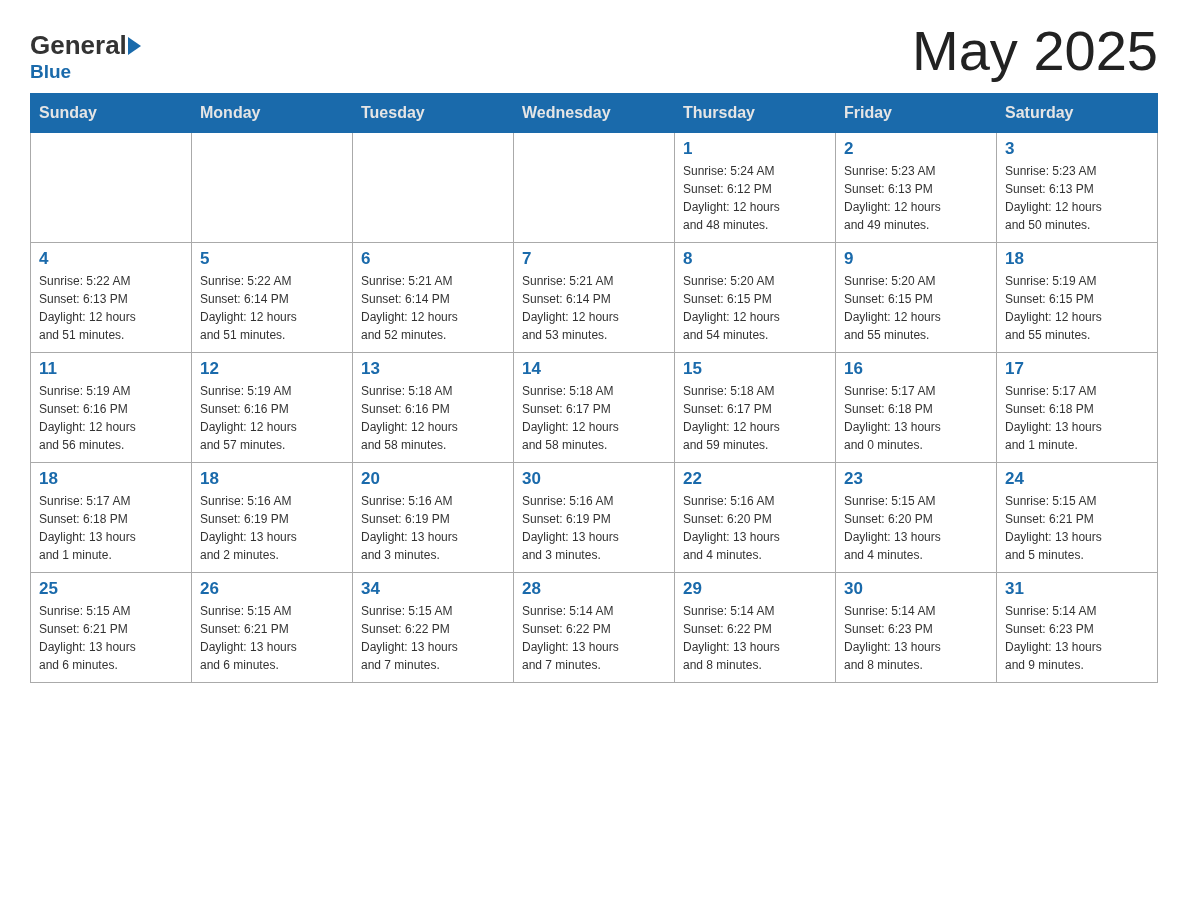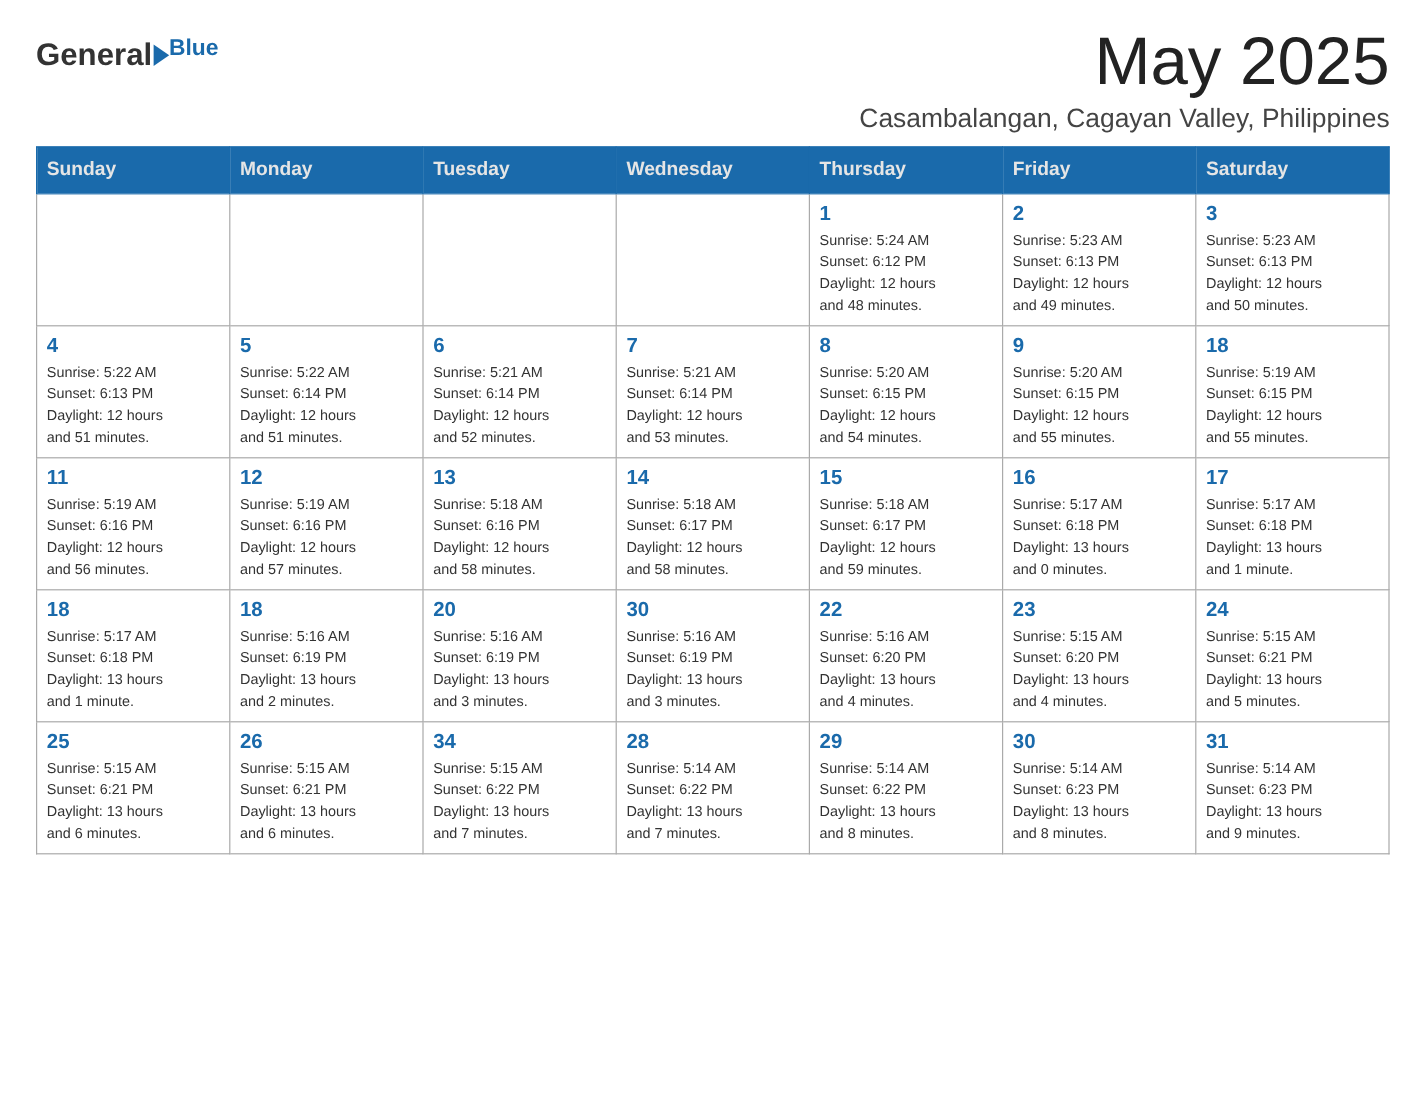--- a/index.html
+++ b/index.html
@@ -12,26 +12,25 @@
       padding: 20px 30px 30px 30px;
     }
     .header {
       display: flex;
       justify-content: space-between;
       align-items: flex-start;
       margin-bottom: 10px;
     }
     .logo {
       display: flex;
-      flex-direction: row;
+      flex-direction: column;
       align-items: flex-start;
       padding-top: 10px;
     }
     .title-block {
-      text-align: right;
     }
     .month-title {
       font-size: 56px;
       font-weight: normal;
       color: #222;
       line-height: 1.1;
     }
     .location-title {
       font-size: 22px;
       color: #444;
@@ -109,21 +108,20 @@
     <div class="logo-row">
       <span class="logo-text-general">General</span>
       <span class="logo-triangle"></span>
     </div>
     <div>
       <span class="logo-text-blue">Blue</span>
     </div>
   </div>
   <div class="title-block">
     <div class="month-title">May 2025</div>
-    <div class="location-title">Casambalangan, Cagayan Valley, Philippines</div>
   </div>
 </div>
 
 <table>
   <thead>
     <tr>
     <th>Sunday</th>
         <th>Monday</th>
         <th>Tuesday</th>
         <th>Wednesday</th>

